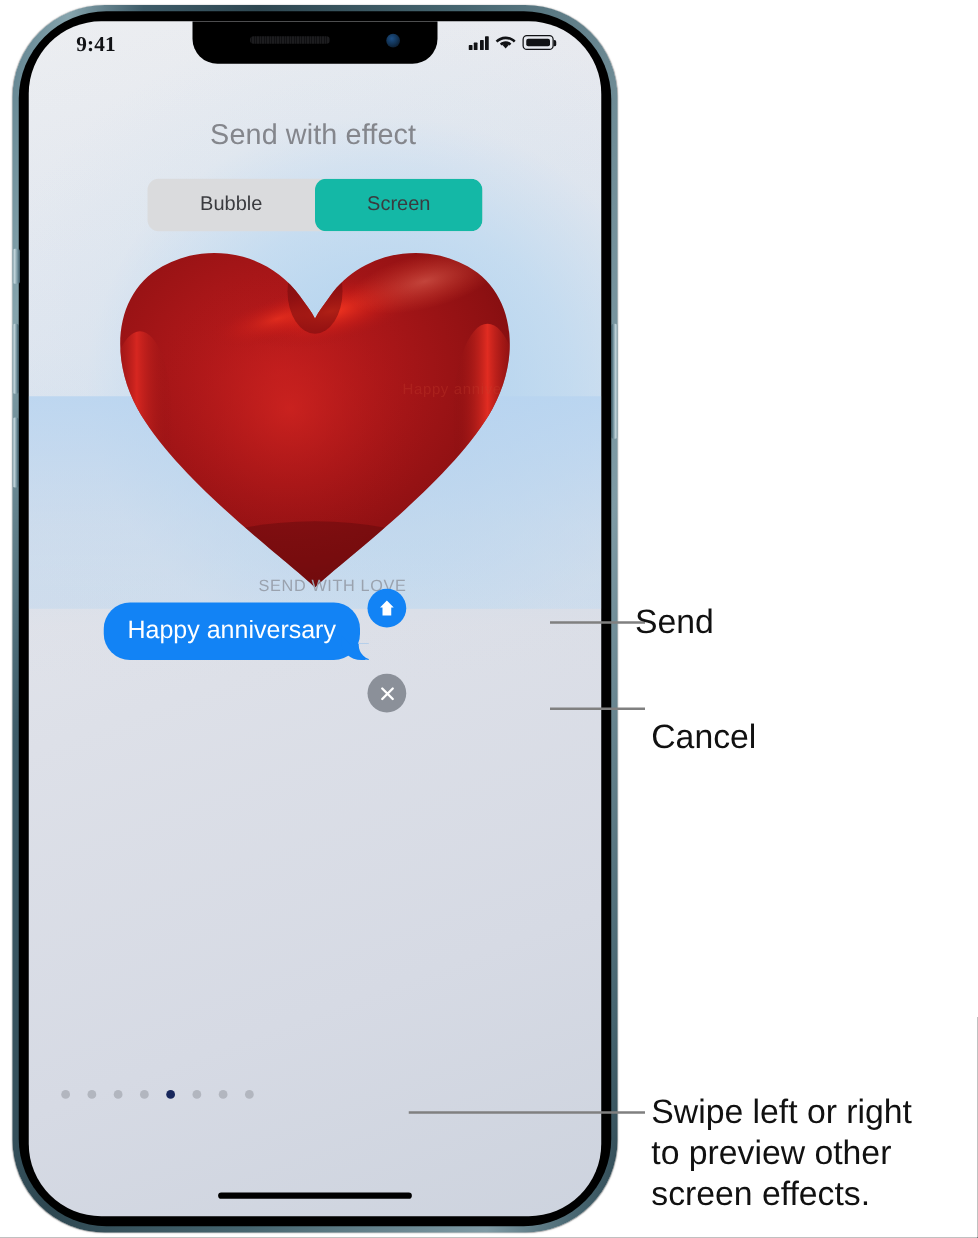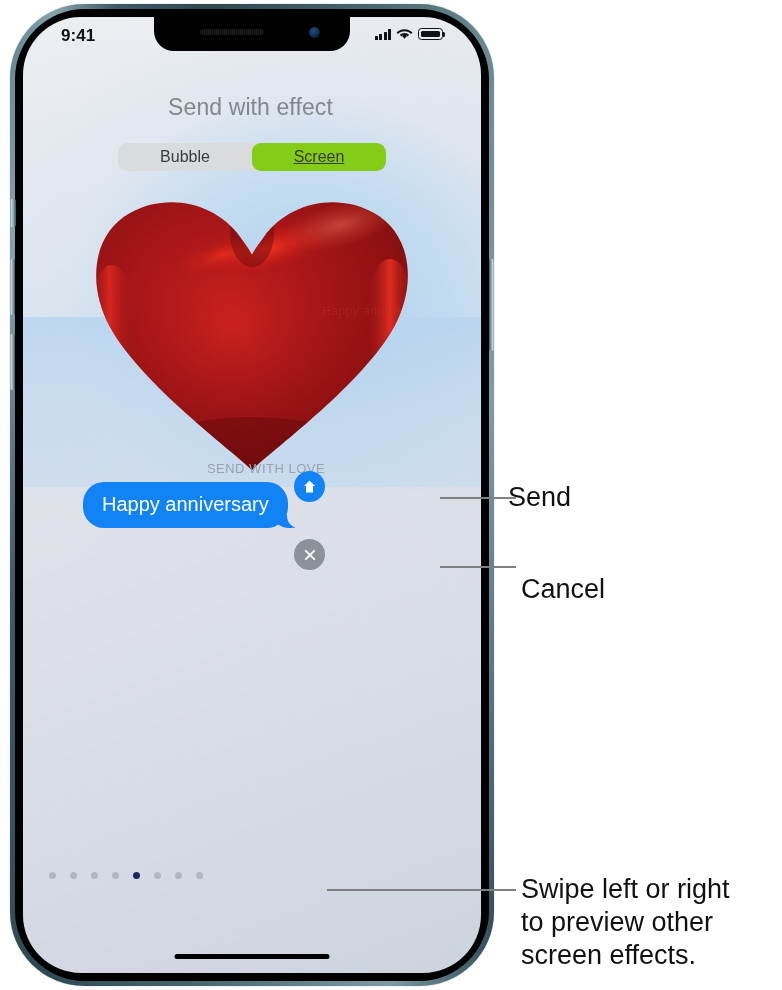--- a/index.html
+++ b/index.html
@@ -109,20 +109,21 @@
     border-radius: 50%;
     background: radial-gradient(circle at 40% 35%, #1d4f85 0%, #123457 45%, #070d15 100%);
   }
 
   
   .statusbar {
     position: absolute;
     left: 0; top: 0; right: 6px;
     height: 40px;
     z-index: 5;
+    font-family: Liberation Serif, serif;
   }
   .status-time {
     position: absolute;
     left: 38px;
     top: 9px;
     font-size: 17px;
     font-weight: bold;
     color: #111215;
     letter-spacing: 0.1px;
   }
@@ -165,38 +166,37 @@
     font-size: 23px;
     color: #84868c;
     letter-spacing: 0.1px;
   }
   .segmented {
     position: absolute;
     left: 50%;
     transform: translateX(-50%);
     top: 126px;
     width: 268px;
-    height: 28px;
+    height: 42px;
     border-radius: 9px;
     background: #dadbdd;
     display: flex;
     overflow: hidden;
   }
   .seg {
     flex: 1;
     display: flex;
     align-items: center;
     justify-content: center;
     font-size: 16px;
     color: #3a3b3f;
     border-radius: 9px;
   }
   .seg.active {
-    background: #84cc16;
-    text-decoration: underline;
+    background: #14b8a6;
   }
 
   
   .balloon-wrap {
     position: absolute;
     left: 50%;
     transform: translateX(-50%);
     top: 170px;
     width: 340px;
     height: 290px;

